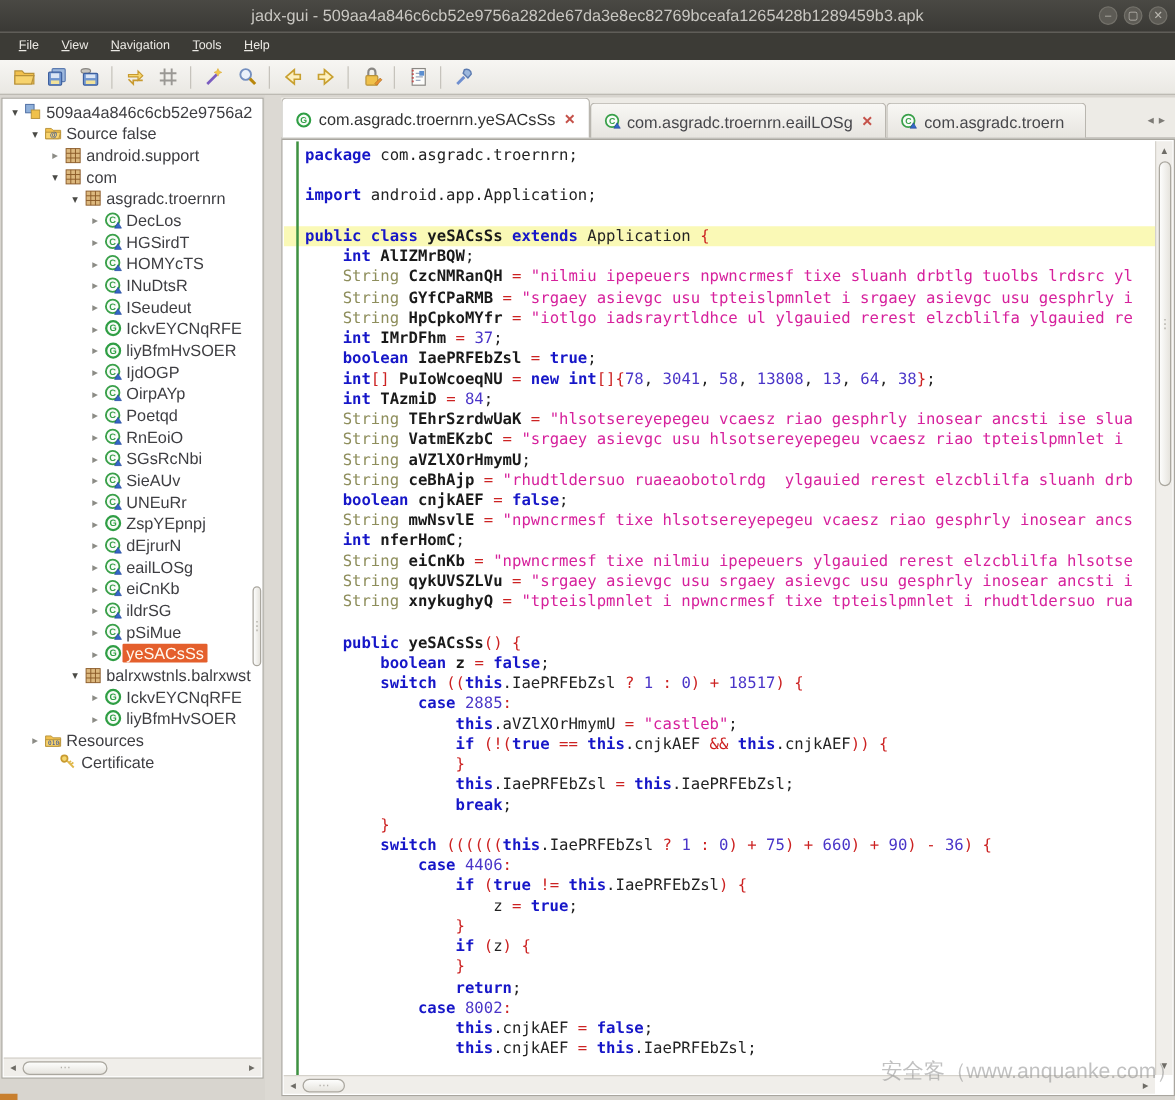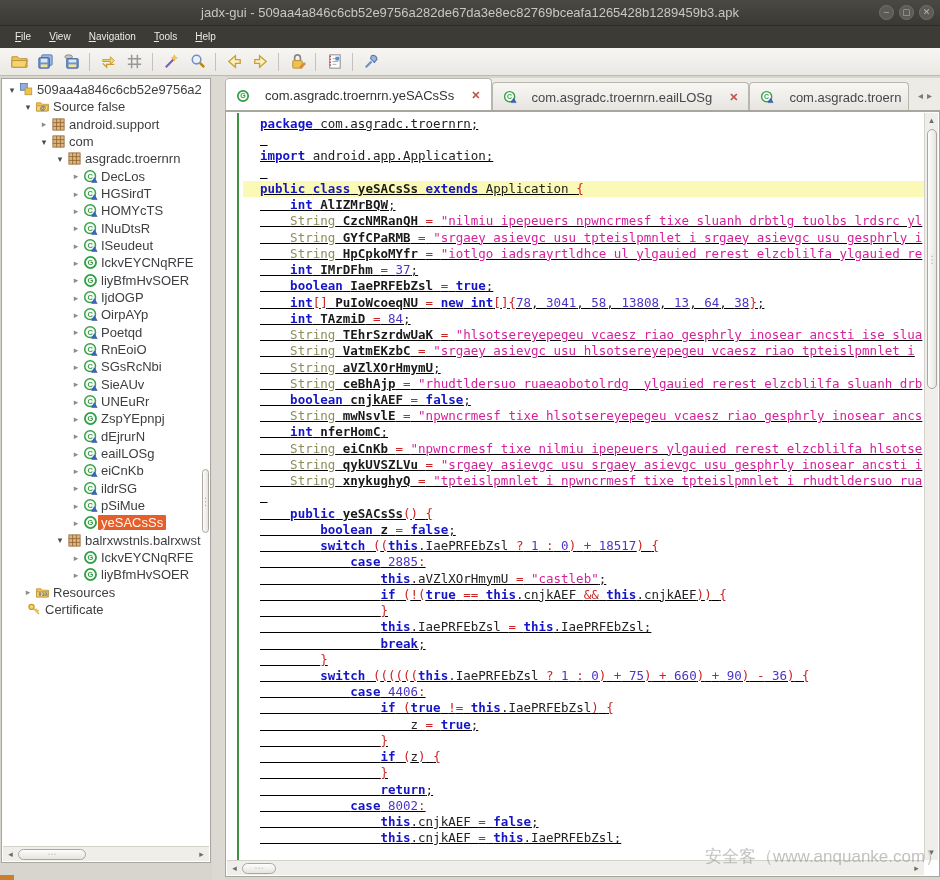--- a/index.html
+++ b/index.html
@@ -52,33 +52,33 @@
   .sb-thumb.h { height:11px; top:2px; font-size:9px; line-height:9px; }
   .sb-thumb.v { width:10px; left:2px; background:linear-gradient(90deg,#fdfdfc,#e6e4de);
     display:flex; align-items:center; justify-content:center; font-size:10px; }
 
   
   .splitter { position:absolute; left:212px; top:0; width:13px; bottom:0; background:#dcd9d3; }
 
   
   .tabstrip { position:absolute; left:225px; top:2px; right:0; height:33px; background:#edebe6;
     border-bottom:1px solid #a9a69f; display:flex; overflow:hidden; }
-  .tab { display:flex; align-items:center; gap:15px; padding:0 10px; font-size:13px; color:#47474b;
+  .tab { display:flex; align-items:center; gap:5px; padding:0 10px; font-size:13px; color:#47474b;
     background:linear-gradient(#f8f7f4,#e6e4df); border:1px solid #b9b6af; border-bottom:none;
     border-radius:4px 4px 0 0; margin-top:4px; height:29px; white-space:nowrap; overflow:hidden; }
   .tab.active { background:#fff; margin-top:0; height:34px; color:#333; z-index:2; }
   .tab-close { color:#c5524a; font-weight:bold; font-size:11px; padding-left:2px; }
   .tab-scroll { position:absolute; right:3px; bottom:8px; font-size:10px; color:#7d7b76; letter-spacing:4px; }
 
   
   .editor { position:absolute; left:225px; top:35px; right:0; bottom:3px; background:#fff;
     border:1px solid #a9a69f; }
   .code-view { position:absolute; left:1px; top:1px; right:15px; bottom:16px; overflow:hidden; }
   .gutter-line { position:absolute; left:10px; top:0; bottom:0; width:2px; background:#3e9141; z-index:3; }
-  .code-lines { position:absolute; left:16px; top:3px; right:0;text-decoration:underline; }
+  .code-lines { position:absolute; left:0; top:3px; right:0; }
   .code-line { height:16.24px; white-space:pre; padding-left:17px;
     font-family:"DejaVu Sans Mono",monospace; font-size:12.5px; line-height:16.24px; color:#232323; }
   .code-line.hl { background:#faf9b6; }
   .kw  { color:#1616c8; font-weight:bold; }
   .typ { color:#8e8e5c; }
   .idb { color:#1a1a1a; font-weight:bold; }
   .num { color:#4a35c8; }
   .op  { color:#cc2222; }
   .str { color:#d6219c; }
 
@@ -513,21 +513,21 @@
             <span class="tr-arrow">▸</span>
             <span class="tr-icon">
               <svg width="15" height="15" viewBox="0 0 20 20">
                 <path d="M2 5h6l2 2h8v9H2z" fill="#f2c14e" stroke="#b8923a"></path>
                 <path d="M2 9h16l-2 7H2z" fill="#f7d36e" stroke="#b8923a"></path>
                 <text x="10.5" y="14.5" font-size="6.5" fill="#2a4a9a" text-anchor="middle" font-family="monospace">010</text>
               </svg>
             </span>
             <span class="tr-label">Resources</span>
           </div>
-          <div class="tree-row" style="height: 17.33px; padding-left: 12px;">
+          <div class="tree-row" style="height: 17.33px; padding-left: 32px;">
             <span class="tr-arrow"></span>
             <span class="tr-icon">
               <svg width="15" height="15" viewBox="0 0 20 20">
                 <circle cx="6" cy="6.5" r="3.4" fill="#f5d76e" stroke="#c89a30" stroke-width="1.8"></circle>
                 <path d="M9 9l7 7M13 13l2.5-2.5M11 11l2-2" stroke="#e0b84c" stroke-width="2"></path>
               </svg>
             </span>
             <span class="tr-label">Certificate</span>
           </div>
         </div>

